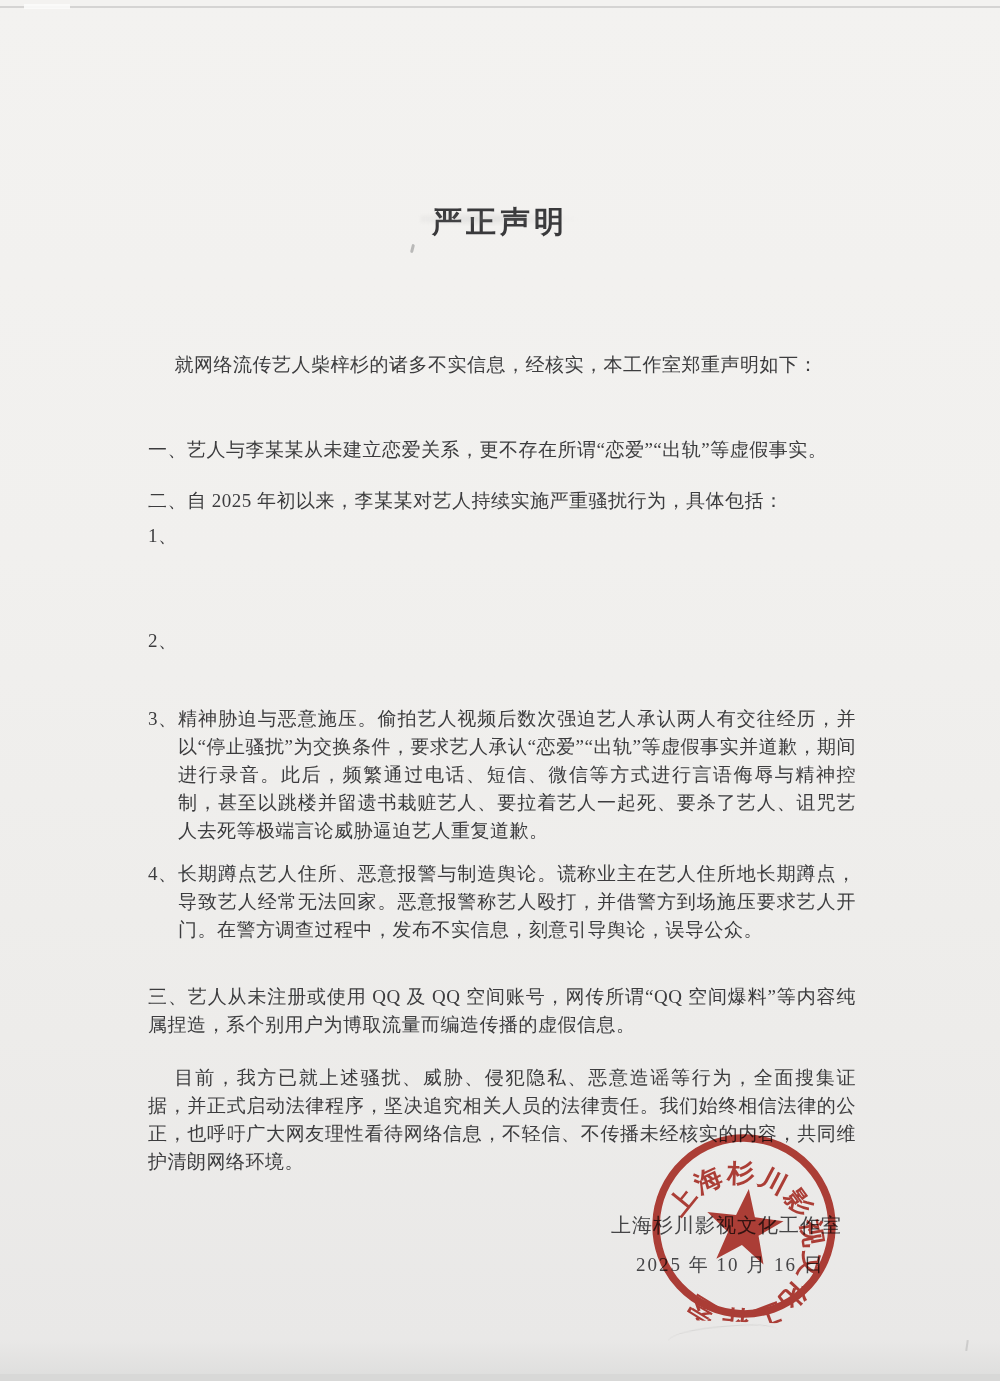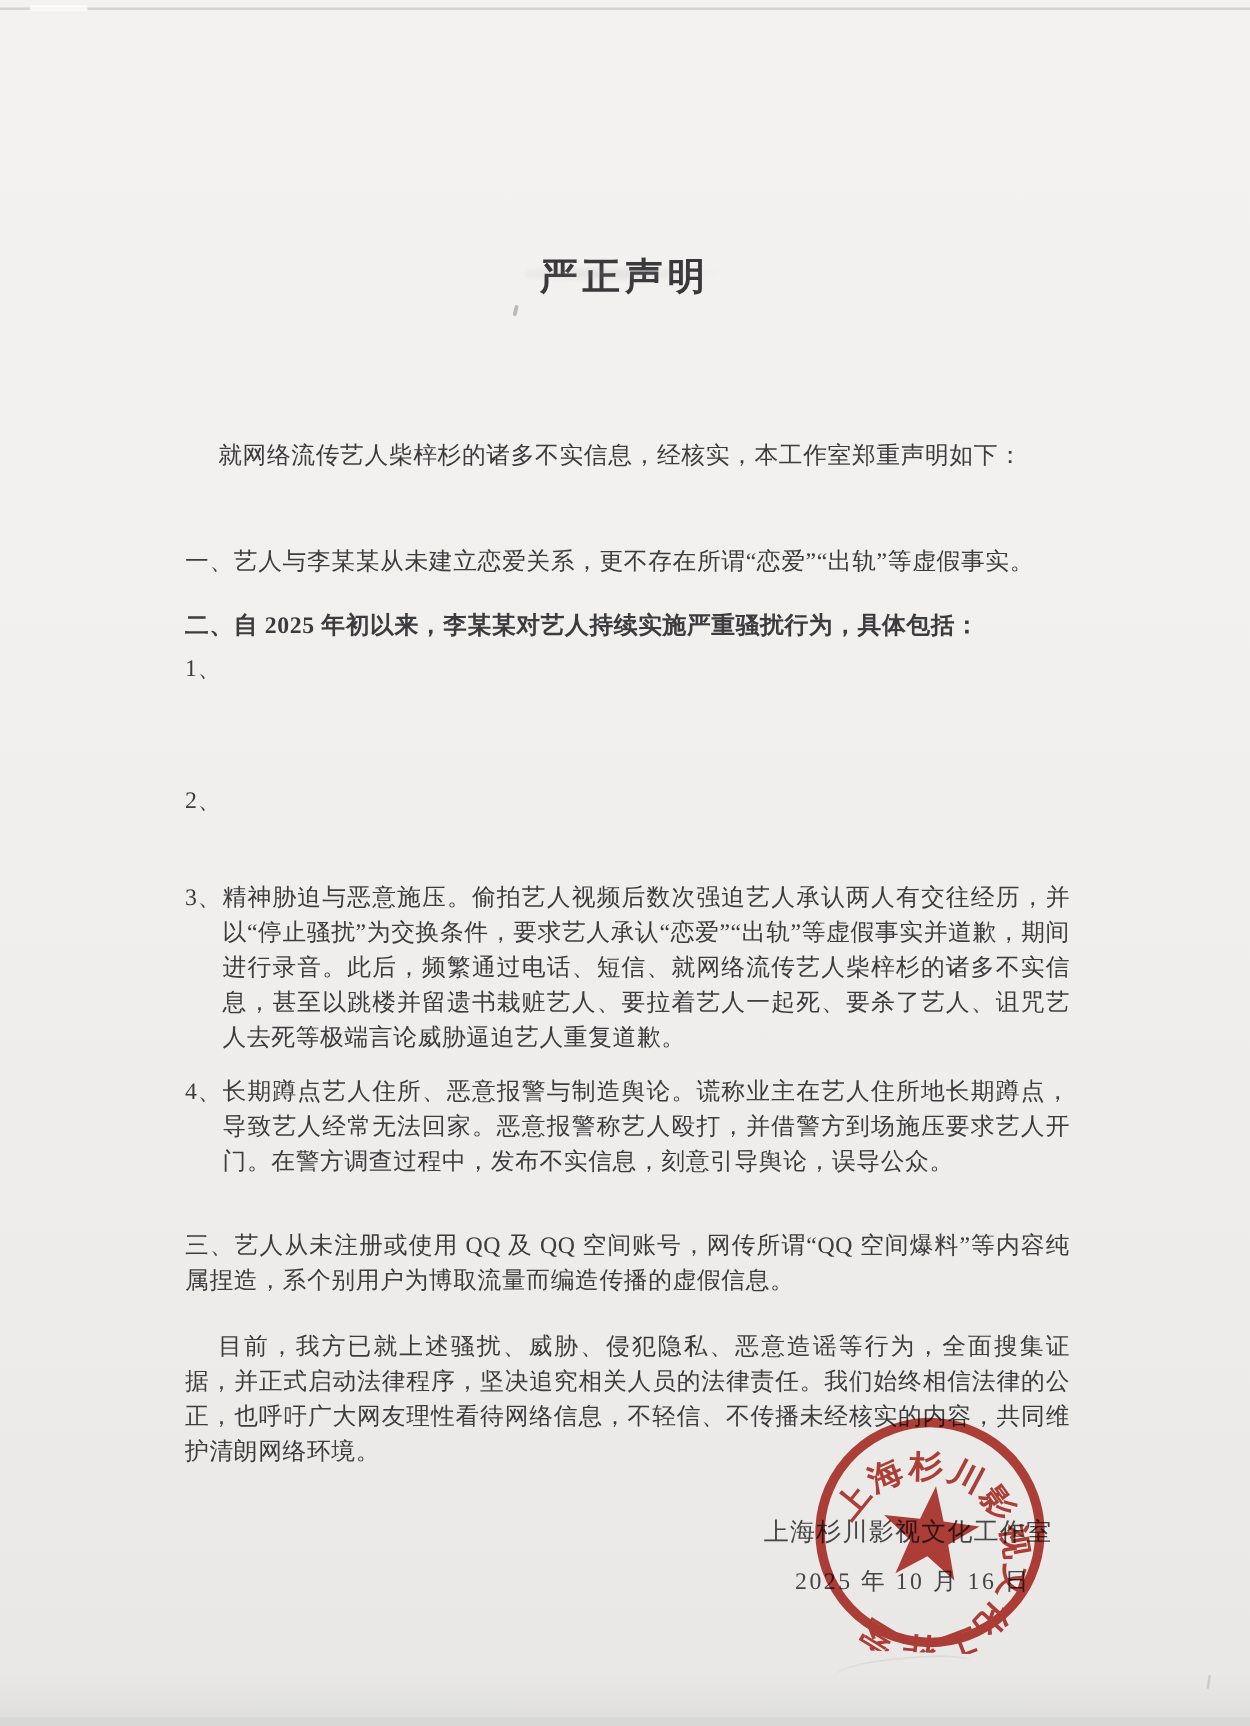--- a/index.html
+++ b/index.html
@@ -62,33 +62,33 @@
 
   <h1 class="title">严正声明</h1>
 
   <div class="artifact smudge-title"></div>
   <div class="artifact mark-a"></div>
 
   <p class="para" style="top:417px;"><span>一、</span><span>艺人与李某某从未建立恋爱关系，更不存在所谓“恋爱”“出轨”等虚假事实。</span></p>
 
   <p class="para indent" style="top:332px;"><span>就网络流传艺人柴梓杉的诸多不实信息，经核实，本工作室郑重声明如下：</span></p>
 
-  <p class="para" style="top:468px;font-weight:bold;"><span>二、</span><span>自 2025 年初以来，李某某对艺人持续实施严重骚扰行为，具体包括：</span></p>
+  <p class="para" style="top:468px;"><span>二、</span><span>自 2025 年初以来，李某某对艺人持续实施严重骚扰行为，具体包括：</span></p>
 
   <div class="para item" style="top:522px;">
     <span class="marker">1、</span>
   </div>
 
   <div class="para item" style="top:627px;">
     <span class="marker">2、</span>
   </div>
 
   <div class="para item" style="top:705px;">
     <span class="marker">3、</span>
-    <span>精神胁迫与恶意施压。偷拍艺人视频后数次强迫艺人承认两人有交往经历，并以“停止骚扰”为交换条件，要求艺人承认“恋爱”“出轨”等虚假事实并道歉，期间进行录音。此后，频繁通过电话、短信、就网络流传艺人柴梓杉的诸多不实信息，甚至以跳楼并留遗书栽赃艺人、要拉着艺人一起死、要杀了艺人、诅咒艺人去死等极端言论威胁逼迫艺人重复道歉。</span>
+    <span>精神胁迫与恶意施压。偷拍艺人视频后数次强迫艺人承认两人有交往经历，并以“停止骚扰”为交换条件，要求艺人承认“恋爱”“出轨”等虚假事实并道歉，期间进行录音。此后，频繁通过电话、短信、微信等方式进行言语侮辱与精神控制，甚至以跳楼并留遗书栽赃艺人、要拉着艺人一起死、要杀了艺人、诅咒艺人去死等极端言论威胁逼迫艺人重复道歉。</span>
   </div>
 
   <div class="para item" style="top:860px;">
     <span class="marker">4、</span>
     <span>长期蹲点艺人住所、恶意报警与制造舆论。谎称业主在艺人住所地长期蹲点，导致艺人经常无法回家。恶意报警称艺人殴打，并借警方到场施压要求艺人开门。在警方调查过程中，发布不实信息，刻意引导舆论，误导公众。</span>
   </div>
 
   <p class="para" style="top:964px;"><span>三、</span><span>艺人从未注册或使用 QQ 及 QQ 空间账号，网传所谓“QQ 空间爆料”等内容纯属捏造，系个别用户为博取流量而编造传播的虚假信息。</span></p>
 
   <p class="para indent" style="top:1045px;"><span>目前，我方已就上述骚扰、威胁、侵犯隐私、恶意造谣等行为，全面搜集证据，并正式启动法律程序，坚决追究相关人员的法律责任。我们始终相信法律的公正，也呼吁广大网友理性看待网络信息，不轻信、不传播未经核实的内容，共同维护清朗网络环境。</span></p>

